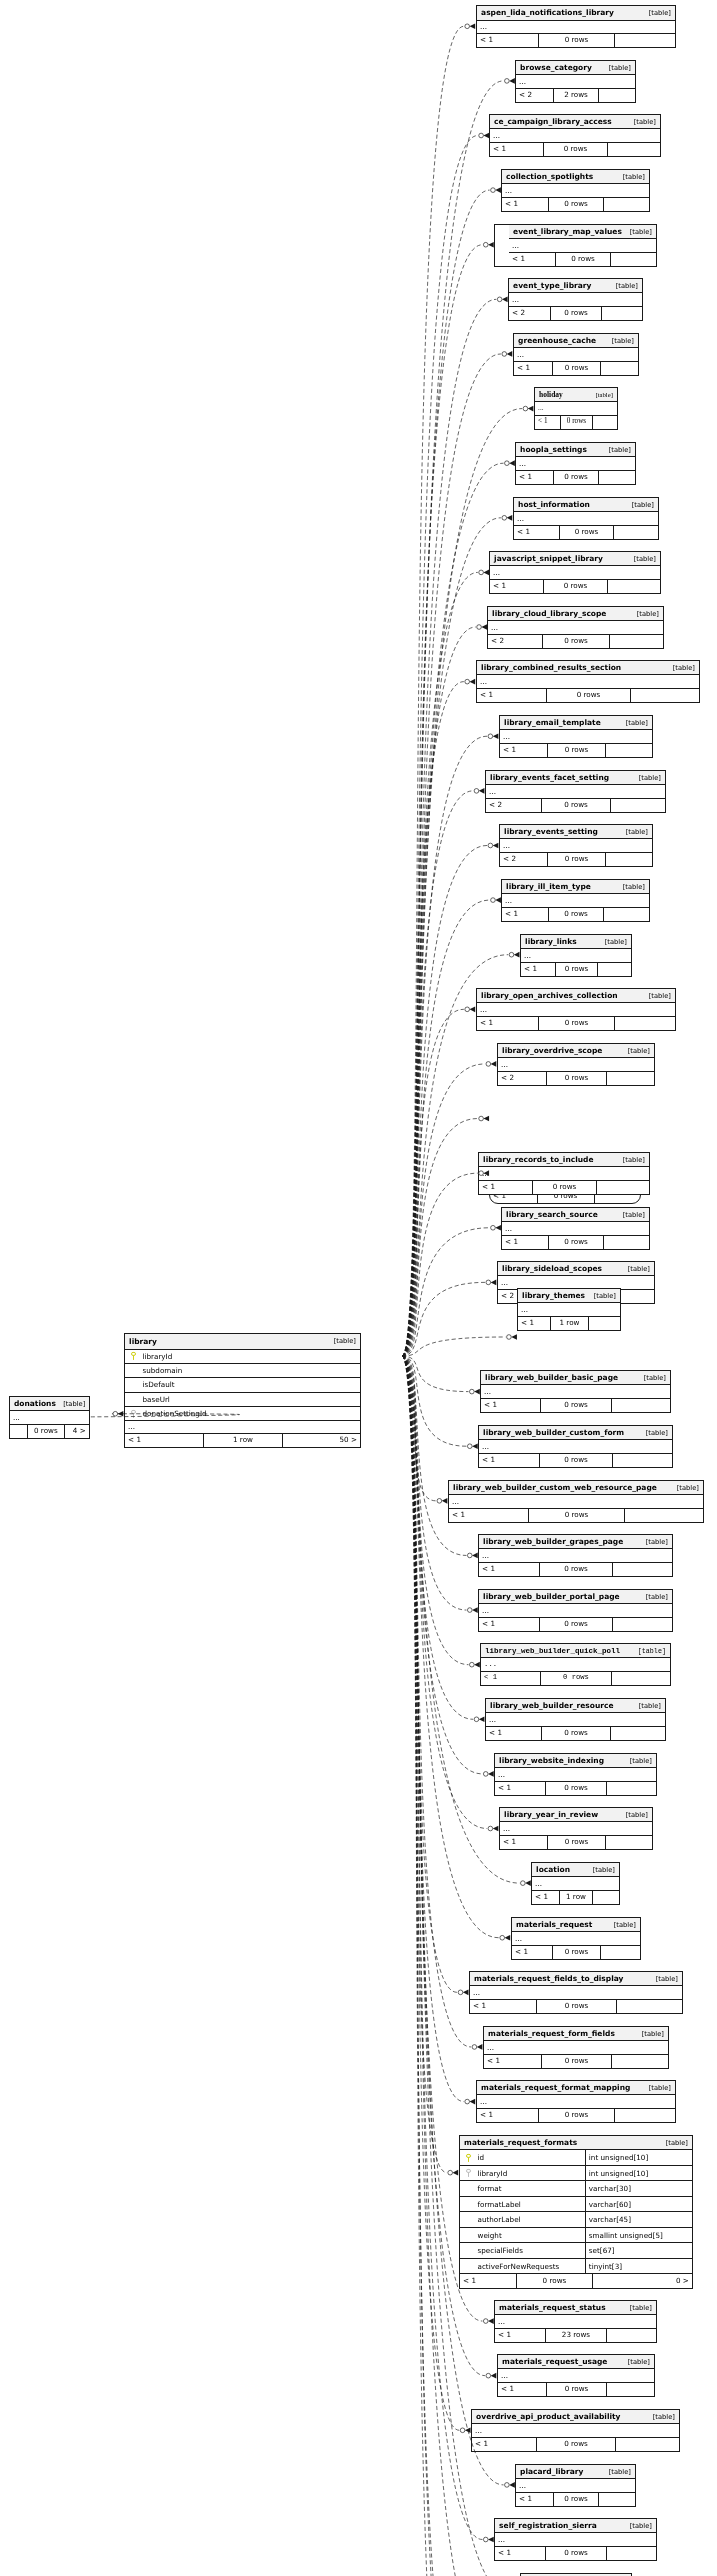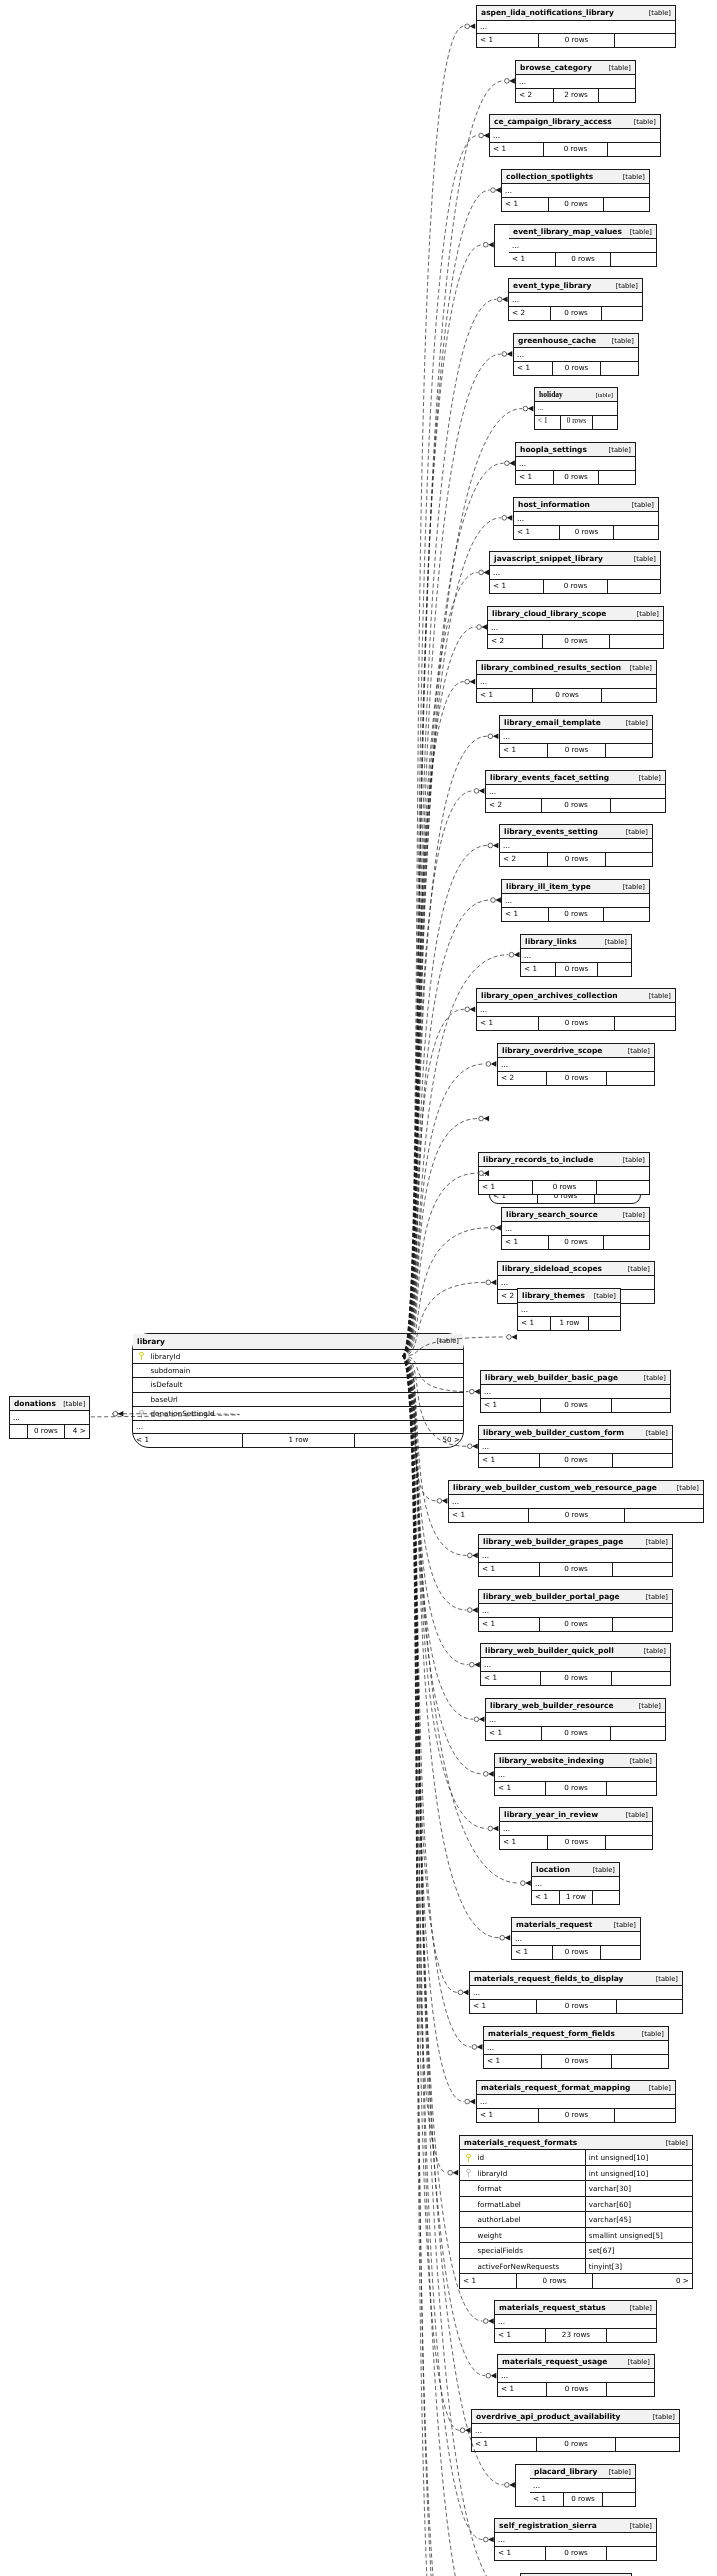--- a/index.html
+++ b/index.html
@@ -50,21 +50,21 @@
       <span class="tbadge">[table]</span>
     </div>
     <div class="tdots">...</div>
     <div class="tfoot">
       <span class="f1"></span>
       <span class="f2">0 rows</span>
       <span class="f3">4 &gt;</span>
     </div>
   </div>
 
-  <div class="tbox lib" style="left:132px;top:1333px;width:332px;border-width:1px;border-radius:17px;">
+  <div class="tbox lib" style="left:124px;top:1333px;width:237px;border-width:1px;">
     <div class="thead tall">
       <span class="tname">library</span>
       <span class="tbadge">[table]</span>
     </div>
     <div class="crow">
       <span class="key"></span>
       <span>libraryId</span>
     </div>
     <div class="crow">
       <span>subdomain</span>
@@ -224,21 +224,21 @@
       <span class="tname">library_cloud_library_scope</span>
       <span class="tbadge">[table]</span>
     </div>
     <div class="tdots">...</div>
     <div class="tfoot">
       <span class="f1">&lt; 2</span>
       <span class="f2">0 rows</span>
       <span class="f3"></span>
     </div>
   </div>
-    <div class="tbox" style="left: 476px; top: 660px; width: 181px;">
+    <div class="tbox" style="left: 476px; top: 660px; width: 224px;">
     <div class="thead">
       <span class="tname">library_combined_results_section</span>
       <span class="tbadge">[table]</span>
     </div>
     <div class="tdots">...</div>
     <div class="tfoot">
       <span class="f1">&lt; 1</span>
       <span class="f2">0 rows</span>
       <span class="f3"></span>
     </div>
@@ -440,21 +440,21 @@
       <span class="tname">library_web_builder_portal_page</span>
       <span class="tbadge">[table]</span>
     </div>
     <div class="tdots">...</div>
     <div class="tfoot">
       <span class="f1">&lt; 1</span>
       <span class="f2">0 rows</span>
       <span class="f3"></span>
     </div>
   </div>
-    <div class="tbox" style="left: 480px; top: 1643px; width: 191px;">
+    <div class="tbox" style="left: 480px; top: 1643px; width: 191px; font-family: Liberation Mono, monospace;">
     <div class="thead">
       <span class="tname">library_web_builder_quick_poll</span>
       <span class="tbadge">[table]</span>
     </div>
     <div class="tdots">...</div>
     <div class="tfoot">
       <span class="f1">&lt; 1</span>
       <span class="f2">0 rows</span>
       <span class="f3"></span>
     </div>
@@ -628,21 +628,21 @@
       <span class="tname">overdrive_api_product_availability</span>
       <span class="tbadge">[table]</span>
     </div>
     <div class="tdots">...</div>
     <div class="tfoot">
       <span class="f1">&lt; 1</span>
       <span class="f2">0 rows</span>
       <span class="f3"></span>
     </div>
   </div>
-    <div class="tbox" style="left: 515px; top: 2464px; width: 121px; padding-left: 14px;">
+    <div class="tbox" style="left: 515px; top: 2464px; width: 121px;">
     <div class="thead">
       <span class="tname">placard_library</span>
       <span class="tbadge">[table]</span>
     </div>
     <div class="tdots">...</div>
     <div class="tfoot">
       <span class="f1">&lt; 1</span>
       <span class="f2">0 rows</span>
       <span class="f3"></span>
     </div>

